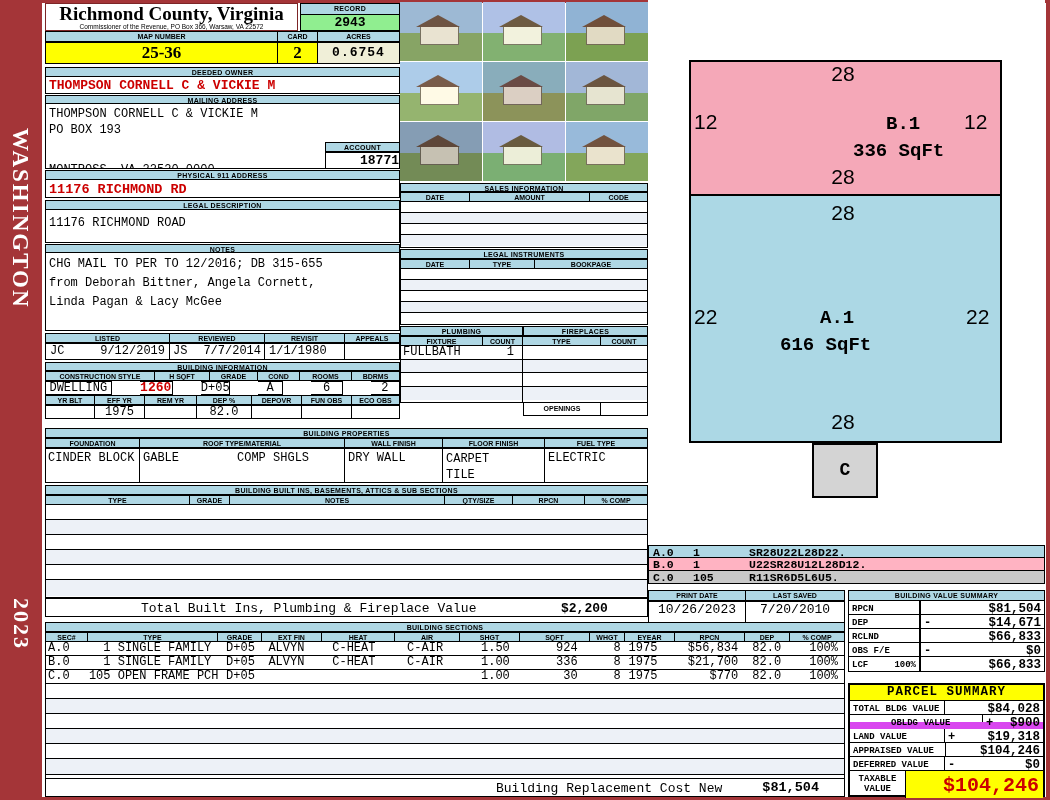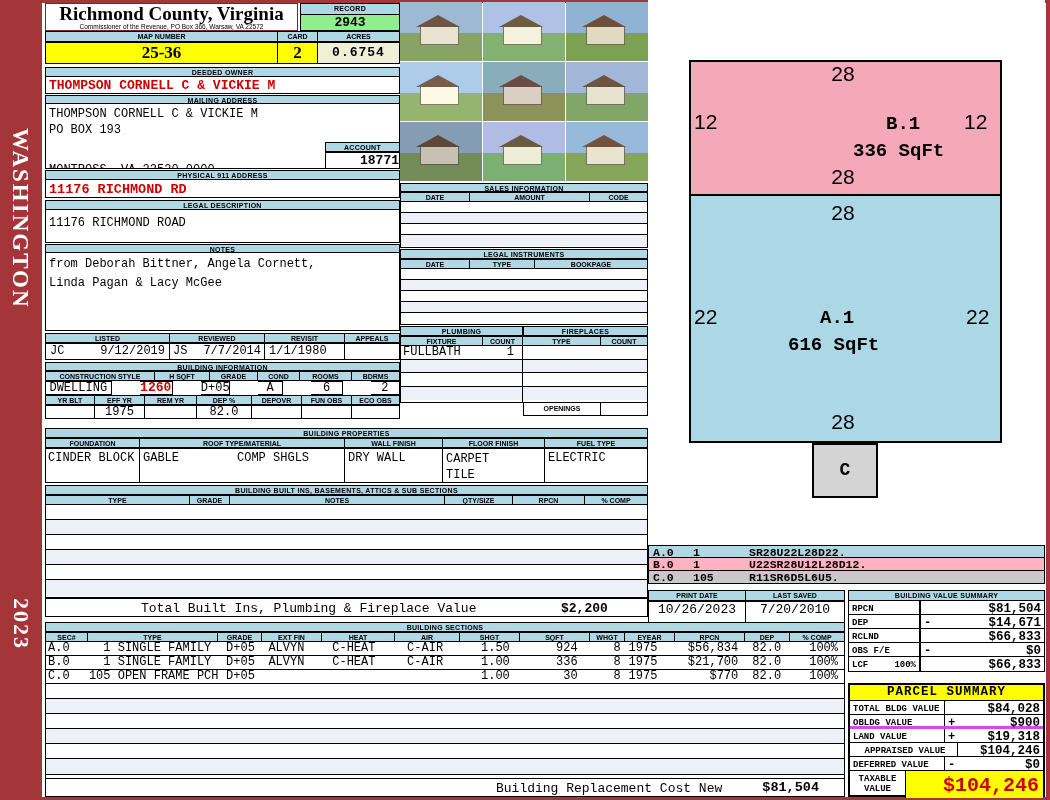--- a/index.html
+++ b/index.html
@@ -117,20 +117,21 @@
   <div class="abs band" style="left:45px;top:170px;width:355px;height:10px;">PHYSICAL 911 ADDRESS</div>
   <div class="abs box" style="left:45px;top:180px;width:355px;height:18px;border-top:none;padding:2px 0 0 3px;font:bold 13.5px 'Liberation Mono',monospace;color:var(--red);">11176 RICHMOND RD</div>
 
   <div class="abs band" style="left:45px;top:200px;width:355px;height:10px;">LEGAL DESCRIPTION</div>
   <div class="abs box" style="left:45px;top:210px;width:355px;height:33px;border-top:none;padding:2px 0 0 3px;">
     <span class="d12">11176 RICHMOND ROAD</span>
   </div>
 
   <div class="abs band" style="left:45px;top:244px;width:355px;height:9px;">NOTES</div>
   <div class="abs box" style="left:45px;top:253px;width:355px;height:78px;border-top:none;padding:2px 0 0 3px;">
+    <div class="d12" style="line-height:19px;">CHG MAIL TO PER TO 12/2016; DB 315-655</div>
     <div class="d12" style="line-height:19px;">from Deborah Bittner, Angela Cornett,</div>
     <div class="d12" style="line-height:19px;">Linda Pagan &amp; Lacy McGee</div>
   </div>
 
   <div class="abs hrow" style="left:45px;top:333px;width:355px;height:10px;">
     <div style="width:125px;">LISTED</div>
     <div style="width:95px;">REVIEWED</div>
     <div style="width:80px;">REVISIT</div>
     <div style="width:55px;">APPEALS</div>
   </div>
@@ -302,21 +303,21 @@
     <div class="dim" style="left:165px;top:62px;width:60px;text-align:center;">28</div>
     <div class="dim" style="left:46px;top:110px;">12</div>
     <div class="sklbl" style="left:238px;top:113px;">B.1</div>
     <div class="dim" style="left:316px;top:110px;">12</div>
     <div class="sklbl" style="left:205px;top:140px;">336 SqFt</div>
     <div class="dim" style="left:165px;top:165px;width:60px;text-align:center;">28</div>
     <div class="dim" style="left:165px;top:201px;width:60px;text-align:center;">28</div>
     <div class="dim" style="left:46px;top:305px;">22</div>
     <div class="sklbl" style="left:172px;top:307px;">A.1</div>
     <div class="dim" style="left:318px;top:305px;">22</div>
-    <div class="sklbl" style="left:140px;top:334px;">616 SqFt</div>
+    <div class="sklbl" style="left:132px;top:334px;">616 SqFt</div>
     <div class="dim" style="left:165px;top:410px;width:60px;text-align:center;">28</div>
   </div>
 
   <div class="abs" style="left:648px;top:545px;width:397px;">
     <div class="legend-row" style="background:var(--blue);">
       <span>A.0</span>
         <span>1</span>
         <span>SR28U22L28D22.</span>
     </div>
     <div class="legend-row" style="background:#FFB3C2;">
@@ -460,36 +461,36 @@
 
   <div class="abs" style="left:848px;top:683px;width:197px;height:114px;border:2px solid #000;background:#fff;">
     <div style="height:16px;background:var(--yellow);border-bottom:1px solid #000;text-align:center;font:bold 12.5px 'Liberation Mono',monospace;letter-spacing:1px;line-height:15px;">PARCEL SUMMARY</div>
     <div class="sumrow" style="border:none;border-bottom:1px solid #000;height:14px;">
       <div class="lab" style="width:95px;border-right:1px solid #000;">
           <span>TOTAL BLDG VALUE</span>
         </div>
       <div class="op"></div>
       <div class="val">$84,028</div>
     </div>
-    <div class="sumrow" style="border:none;border-bottom:3px solid #d946ef;height:14px;">
+    <div class="sumrow" style="border:none;border-bottom:7px solid #d946ef;height:14px;padding-left:38px;">
       <div class="lab" style="width:95px;border-right:1px solid #000;">
           <span>OBLDG VALUE</span>
         </div>
       <div class="op">+</div>
       <div class="val">$900</div>
     </div>
     <div class="sumrow" style="border:none;border-bottom:1px solid #000;height:14px;">
       <div class="lab" style="width:95px;border-right:1px solid #000;">
           <span>LAND VALUE</span>
         </div>
       <div class="op">+</div>
       <div class="val">$19,318</div>
     </div>
     <div class="sumrow" style="border:none;border-bottom:1px solid #000;height:14px;">
-      <div class="lab" style="width:108px;border-right:1px solid #000;justify-content:center;">
+      <div class="lab" style="width:96px;border-right:1px solid #000;">
           <span>APPRAISED VALUE</span>
         </div>
       <div class="op"></div>
       <div class="val">$104,246</div>
     </div>
     <div class="sumrow" style="border:none;border-bottom:1px solid #000;height:14px;">
       <div class="lab" style="width:95px;border-right:1px solid #000;">
           <span>DEFERRED VALUE</span>
         </div>
       <div class="op">-</div>

